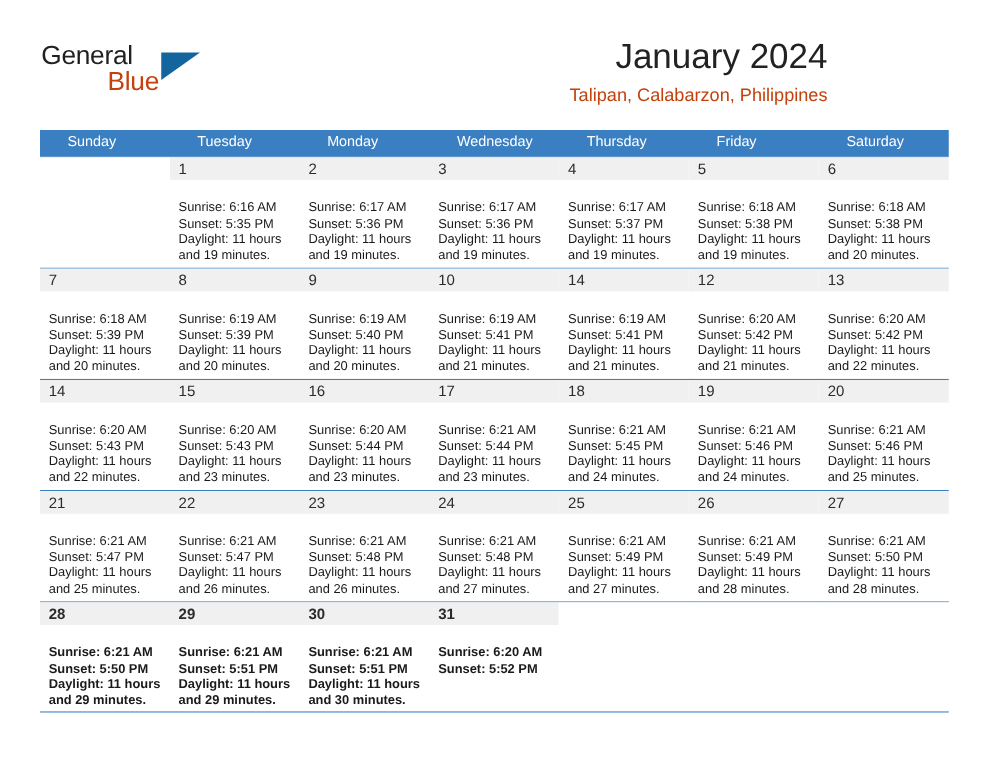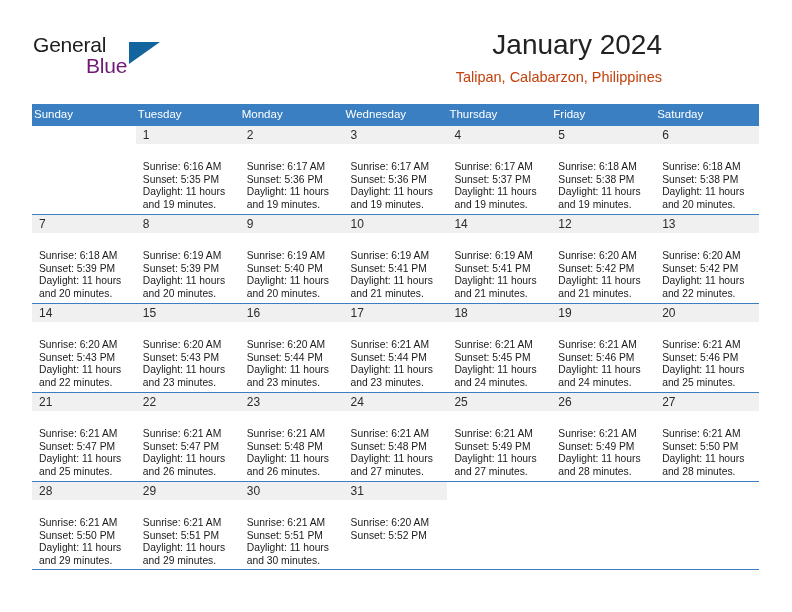--- a/index.html
+++ b/index.html
@@ -44,21 +44,21 @@
     letter-spacing: -0.2px;
     color: #20201f;
     font-family: "Liberation Sans", sans-serif;
   }
   .logo-blue {
     position: absolute;
     left: 53px;
     top: 21px;
     font-size: 21px;
     letter-spacing: -0.2px;
-    color: #701a75;
+    color: #c2410c;
     font-family: "Liberation Sans", sans-serif;
   }
   .logo-triangle {
     position: absolute;
     left: 96px;
     top: 9px;
     width: 0;
     height: 0;
     border-left: 31px solid #14659e;
     border-bottom: 22px solid transparent;
@@ -96,33 +96,34 @@
   .weekdays {
     display: flex;
     background: #3a7fc1;
     height: 21px;
   }
   .weekday {
     flex: 1 1 0;
     color: #ffffff;
     font-size: 11.5px;
     line-height: 21px;
-    padding-left: 2px;
+    padding-left: 22px;
     box-sizing: border-box;
     font-family: "Liberation Sans", sans-serif;
     white-space: nowrap;
   }
   .week {
     display: flex;
     border-top: 1.3px solid #3a7fc1;
     height: 89px;
     box-sizing: border-box;
   }
   .week:last-child {
     border-bottom: 1.3px solid #3a7fc1;
+    font-weight: bold;
   }
   .day {
     flex: 1 1 0;
     box-sizing: border-box;
     position: relative;
     background: #ffffff;
   }
   .day-number-band {
     height: 18px;
     background: #f0f0f0;

